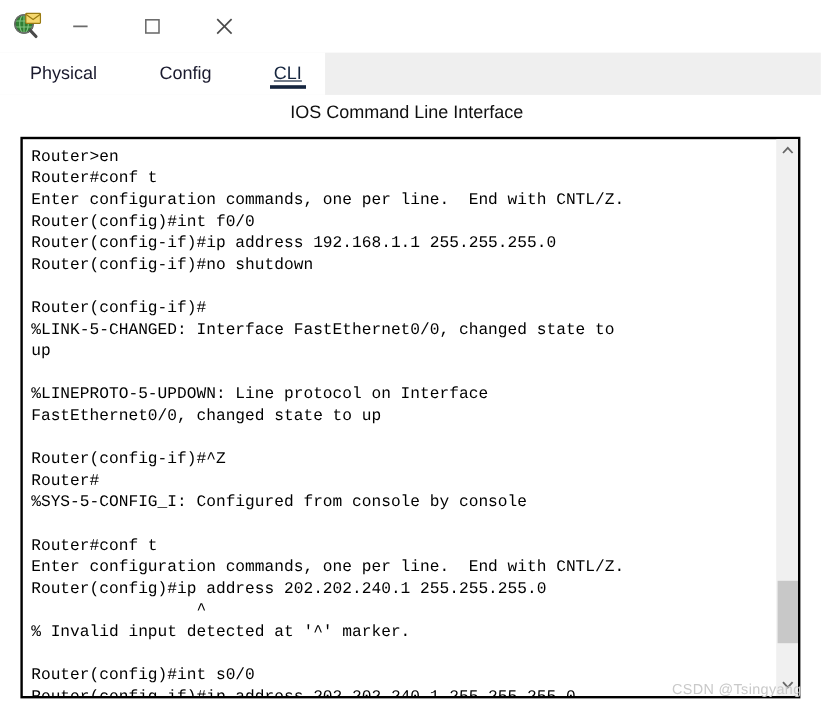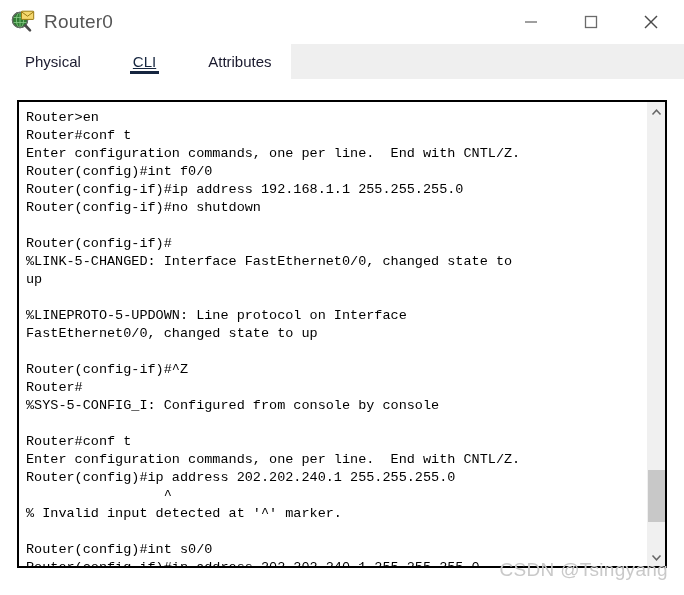--- a/index.html
+++ b/index.html
@@ -120,21 +120,21 @@
   }
   #cli-header-label {
     font-size: 15px;
     color: #101010;
   }
 
   
   #terminal-frame {
     position: absolute;
     left: 17px;
-    top: 100px;
+    top: 114px;
     width: 650px;
     height: 468px;
     border: 2px solid #000000;
     background: #ffffff;
     box-sizing: border-box;
     display: flex;
     overflow: hidden;
   }
   #terminal-output {
     flex: 1 1 auto;
@@ -178,21 +178,21 @@
     height: 52px;
     background: #c8c8c8;
     cursor: default;
   }
 
   
   #watermark {
     position: absolute;
     right: 16px;
     bottom: 14px;
-    font-size: 19px;
+    font-size: 12px;
     color: #c9c9c9;
     letter-spacing: 0.3px;
     pointer-events: none;
     white-space: nowrap;
   }
 </style>
 </head>
 <body>
 
 <div id="app-window">
@@ -210,21 +210,20 @@
 
         <path d="M15.4 16.5 L20 21.4" stroke="#4a4a4a" stroke-width="2.6" stroke-linecap="round"></path>
 
         <g>
           <rect x="11.5" y="2.2" width="12.2" height="8.2" rx="0.6" fill="#f5d76e" stroke="#9a7b12" stroke-width="1"></rect>
           <path d="M11.5 2.8 L17.6 7.2 L23.7 2.8" fill="none" stroke="#9a7b12" stroke-width="1"></path>
         </g>
       </svg>
     </div>
 
-    <div id="window-title">Router0</div>
 
     <button class="win-btn" id="btn-min">
       <span>
         <svg width="18" height="18" viewBox="0 0 18 18">
           <line x1="3" y1="9" x2="15" y2="9" stroke="#6b6b6b" stroke-width="1.3"></line>
         </svg>
       </span>
     </button>
 
     <button class="win-btn" id="btn-max">
@@ -242,26 +241,29 @@
           <line x1="16" y1="4" x2="4" y2="16" stroke="#4a4a4a" stroke-width="1.4"></line>
         </svg>
       </span>
     </button>
   </div>
 
   <div id="tab-strip">
     <div id="tab-strip-left-pad"></div>
     <div id="tab-list">
       <button class="tab">Physical</button>
+      <button class="tab">Config</button>
       <button class="tab active">CLI</button>
-      <button class="tab">Attributes</button>
     </div>
     <div id="tab-strip-right-fill"></div>
   </div>
 
+  <div id="sub-header">
+    <div id="cli-header-label">IOS Command Line Interface</div>
+  </div>
 
   <div id="terminal-frame">
 
     <div id="terminal-output"><div class="term-line">Router&gt;en</div><div class="term-line">Router#conf t</div><div class="term-line">Enter configuration commands, one per line.  End with CNTL/Z.</div><div class="term-line">Router(config)#int f0/0</div><div class="term-line">Router(config-if)#ip address 192.168.1.1 255.255.255.0</div><div class="term-line">Router(config-if)#no shutdown</div><div class="term-line">&nbsp;</div><div class="term-line">Router(config-if)#</div><div class="term-line">%LINK-5-CHANGED: Interface FastEthernet0/0, changed state to</div><div class="term-line">up</div><div class="term-line">&nbsp;</div><div class="term-line">%LINEPROTO-5-UPDOWN: Line protocol on Interface</div><div class="term-line">FastEthernet0/0, changed state to up</div><div class="term-line">&nbsp;</div><div class="term-line">Router(config-if)#^Z</div><div class="term-line">Router#</div><div class="term-line">%SYS-5-CONFIG_I: Configured from console by console</div><div class="term-line">&nbsp;</div><div class="term-line">Router#conf t</div><div class="term-line">Enter configuration commands, one per line.  End with CNTL/Z.</div><div class="term-line">Router(config)#ip address 202.202.240.1 255.255.255.0</div><div class="term-line">                 ^</div><div class="term-line">% Invalid input detected at '^' marker.</div><div class="term-line">&nbsp;</div><div class="term-line">Router(config)#int s0/0</div><div class="term-line">Router(config-if)#ip address 202.202.240.1 255.255.255.0</div></div>
 
     <div id="terminal-scrollbar">
       <div class="sb-arrow" id="sb-arrow-up">
         <span>
           <svg width="11" height="9" viewBox="0 0 11 9">
             <polyline points="1.5,6.5 5.5,2.2 9.5,6.5" fill="none" stroke="#666666" stroke-width="1.5"></polyline>

